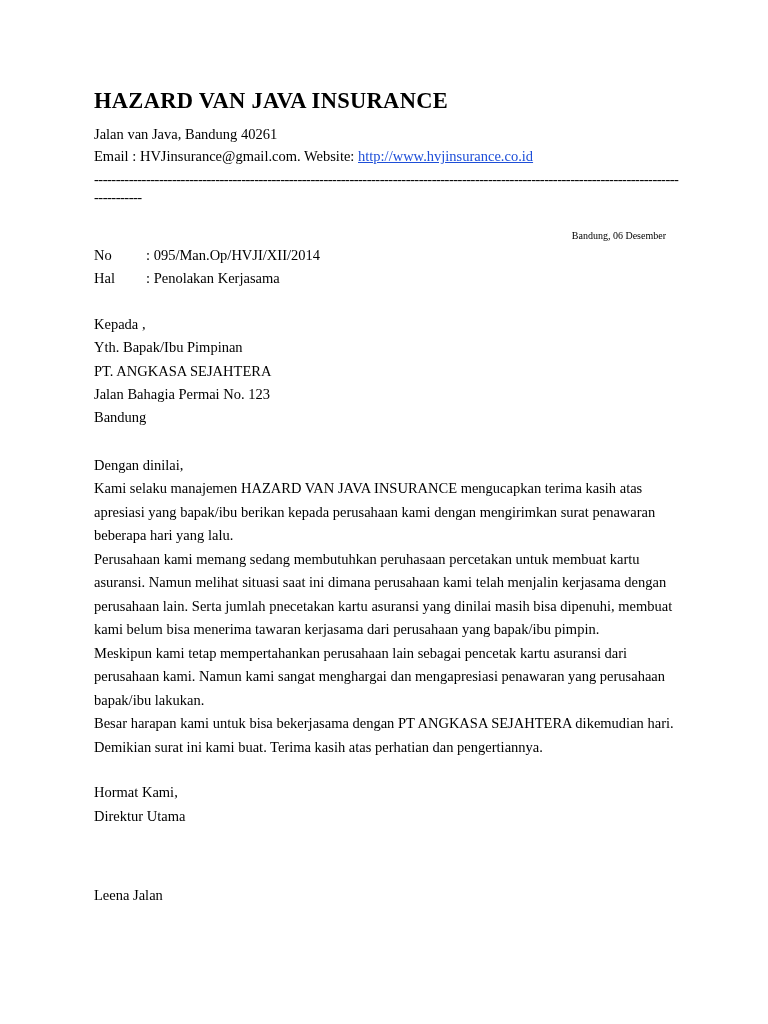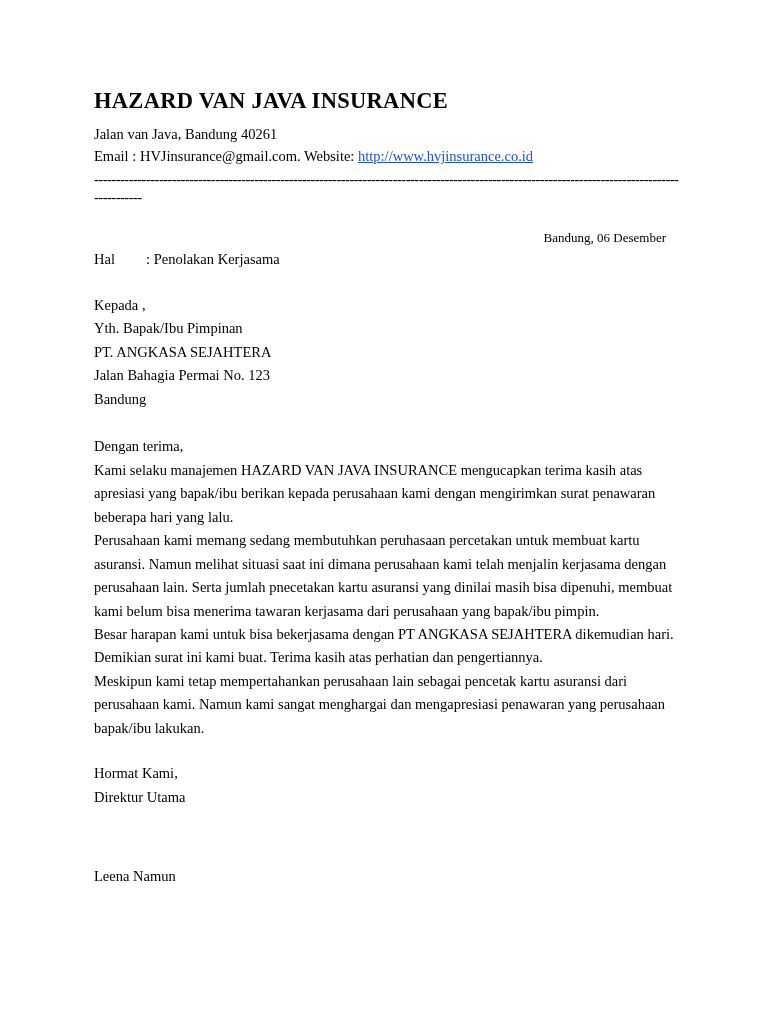--- a/index.html
+++ b/index.html
@@ -43,21 +43,21 @@
     font-size: 14.5px;
     line-height: 1.25;
     color: #000;
     letter-spacing: -0.5px;
     word-break: break-all;
     margin: 2px 0 0 0;
     max-width: 586px;
   }
   .place-date-wrap {
     margin-top: 22px;
-    font-size: 13px;
+    font-size: 10px;
     line-height: 1.55;
     text-align: right;
     max-width: 572px;
   }
   .place-date-wrap .yearline {
     text-align: left;
   }
   .ref-block {
     margin-top: 0px;
     font-size: 14.5px;
@@ -111,39 +111,40 @@
 
   <p class="lh-line"><span>Email : HVJinsurance@gmail.com. Website: </span><a class="website-link" href="#">http://www.hvjinsurance.co.id</a></p>
 
   <p class="divider">--------------------------------------------------------------------------------------------------------------------------------------------------</p>
 
   <div class="place-date-wrap">
     <div>Bandung, 06 Desember</div>
   </div>
 
   <div class="ref-block">
+    <div class="ref-row"><span class="ref-label">No</span><span>: 095/Man.Op/HVJI/XII/2014</span></div>
     <div class="ref-row"><span class="ref-label">Hal</span><span>: Penolakan Kerjasama</span></div>
   </div>
 
   <div class="addr-block">
     <div>Kepada ,</div>
     <div>Yth. Bapak/Ibu Pimpinan</div>
     <div>PT. ANGKASA SEJAHTERA</div>
     <div>Jalan Bahagia Permai No. 123</div>
     <div>Bandung</div>
   </div>
 
   <div class="body-block">
-    <p class="para">Dengan terima,</p>
+    <p class="para">Dengan dinilai,</p>
     <p class="para">Kami selaku manajemen HAZARD VAN JAVA INSURANCE mengucapkan terima kasih atas apresiasi yang bapak/ibu berikan kepada perusahaan kami dengan mengirimkan surat penawaran beberapa hari yang lalu.</p>
     <p class="para">Perusahaan kami memang sedang membutuhkan peruhasaan percetakan untuk membuat kartu asuransi. Namun melihat situasi saat ini dimana perusahaan kami telah menjalin kerjasama dengan perusahaan lain. Serta jumlah pnecetakan kartu asuransi yang dinilai masih bisa dipenuhi, membuat kami belum bisa menerima tawaran kerjasama dari perusahaan yang bapak/ibu pimpin.</p>
+    <p class="para">Meskipun kami tetap mempertahankan perusahaan lain sebagai pencetak kartu asuransi dari perusahaan kami. Namun kami sangat menghargai dan mengapresiasi penawaran yang perusahaan bapak/ibu  lakukan.</p>
     <p class="para">Besar harapan kami untuk bisa bekerjasama dengan PT ANGKASA SEJAHTERA dikemudian hari. Demikian surat ini kami buat. Terima kasih atas perhatian dan pengertiannya.</p>
-    <p class="para">Meskipun kami tetap mempertahankan perusahaan lain sebagai pencetak kartu asuransi dari perusahaan kami. Namun kami sangat menghargai dan mengapresiasi penawaran yang perusahaan bapak/ibu  lakukan.</p>
   </div>
 
   <div class="sign-block">
     <div>Hormat Kami,</div>
     <div>Direktur Utama</div>
   </div>
 
-  <div class="signer-name">Leena Namun</div>
+  <div class="signer-name">Leena Jalan</div>
 
 </div>
 
 </body></html>

